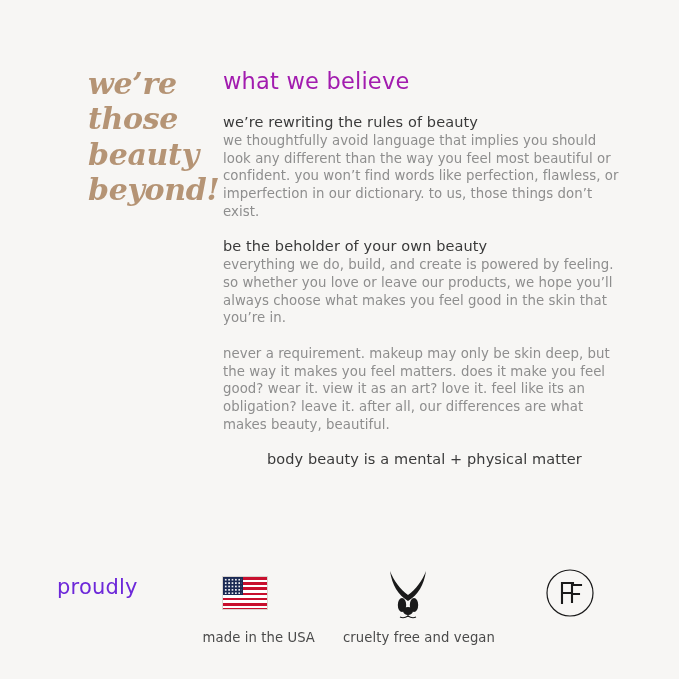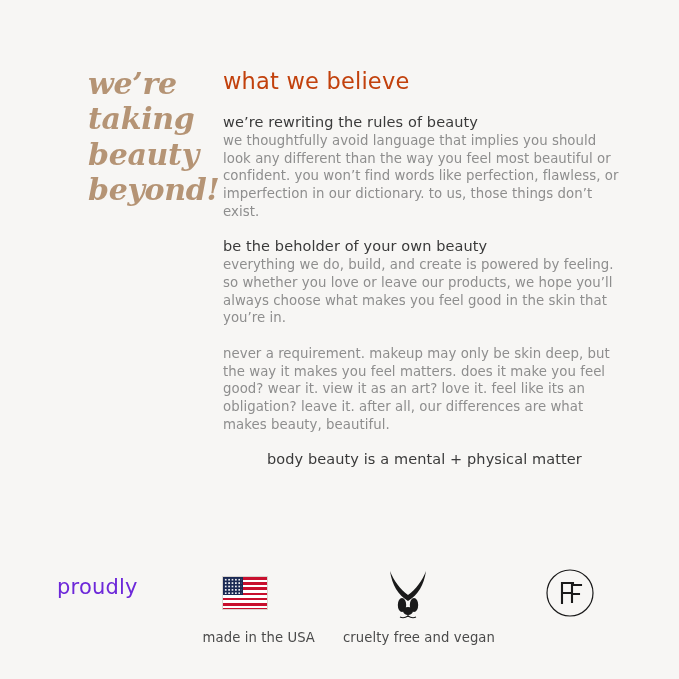--- a/index.html
+++ b/index.html
@@ -39,21 +39,21 @@
 
   
   .believe {
     position: absolute;
     left: 223px;
     top: 68px;
     width: 400px;
   }
   .believe-title {
     font-size: 22.5px;
-    color: #c2410c;
+    color: #a21caf;
     letter-spacing: 0.2px;
     margin: 0 0 20px 0;
     font-weight: 400;
   }
   .section { margin-bottom: 18px; }
   .section:last-child { margin-bottom: 0; margin-left: 44px; }
   .section-title {
     font-size: 14.5px;
     color: #3a3a3a;
     margin: 0 0 2px 0;
@@ -145,21 +145,21 @@
   
   .ff { width: 50px; height: 50px; }
 </style>
 </head>
 <body>
 
 <div class="page">
 
   <div class="headline">
     <div>we’re</div>
-    <div>taking</div>
+    <div>those</div>
     <div>beauty</div>
     <div>beyond!</div>
   </div>
 
   <div class="believe">
     <h1 class="believe-title">what we believe</h1>
 
     <div class="section">
       <h2 class="section-title">we’re rewriting the rules of beauty</h2>
       <p class="section-body">we thoughtfully avoid language that implies you should look any different than the way you feel most beautiful or confident. you won’t find words like perfection, flawless, or imperfection in our dictionary. to us, those things don’t exist.</p>

